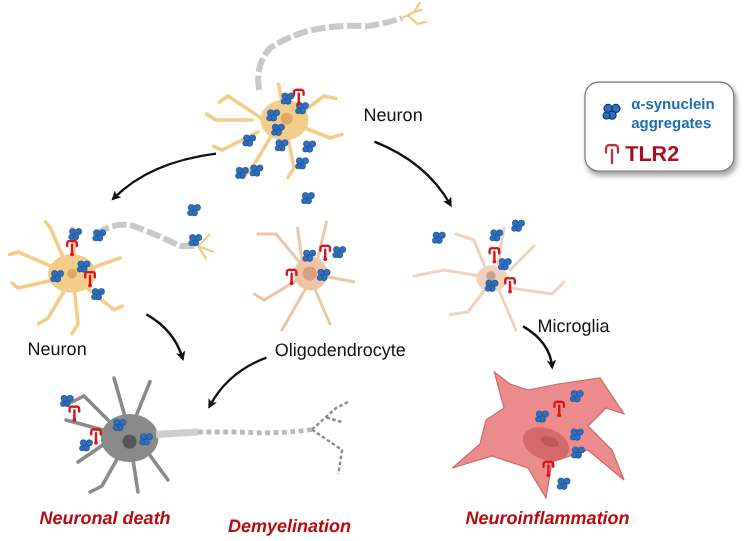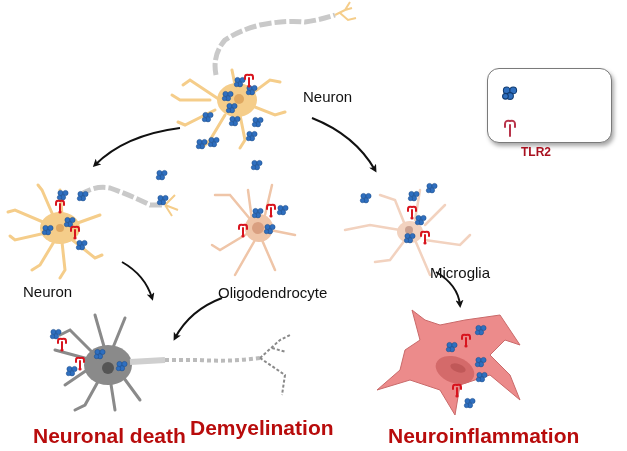--- a/index.html
+++ b/index.html
@@ -1,22 +1,22 @@
 <!DOCTYPE html>
 <html><head>
 <meta charset="utf-8">
 <style>
   html, body { margin:0; padding:0; background:#ffffff; }
   body { width:627px; height:451px; position:relative; overflow:hidden; font-family:"Liberation Sans", sans-serif; }
   svg.canvas { position:absolute; left:0; top:0; }
   .lbl { position:absolute; font-weight:normal; font-size:15px; color:#111; white-space:nowrap; font-family:"Liberation Sans", sans-serif; }
-  .out { position:absolute; font-weight:bold; font-size:21px; color:#b80c0c; white-space:nowrap; font-family:"Liberation Sans", sans-serif; }
+  .out { position:absolute; font-weight:bold; font-style:italic; font-size:15px; color:#b80c0c; white-space:nowrap; font-family:"Liberation Sans", sans-serif; }
   .legend { position:absolute; left:487px; top:68px; width:125px; height:75px; border:1.5px solid #7a7a7a; border-radius:12px; background:#fff; box-shadow:2px 3px 4px rgba(0,0,0,0.35); box-sizing:border-box; }
   .legend .row1 { position:absolute; left:38px; top:10px; font-weight:bold; font-size:12.5px; line-height:16px; color:#1f6fb3; font-family:"Liberation Sans", sans-serif; }
-  .legend .row2 { position:absolute; left:33px; top:49px; font-weight:bold; font-size:12px; color:#a8101f; font-family:"Liberation Sans", sans-serif;margin-top:27px; }
+  .legend .row2 { position:absolute; left:33px; top:49px; font-weight:bold; font-size:18px; color:#a8101f; font-family:"Liberation Sans", sans-serif; }
   .legend svg { position:absolute; }
 </style>
 </head>
 <body>
 
 <svg class="canvas" width="627" height="451" viewBox="0 0 627 451">
   <defs>
     <marker id="ah" markerWidth="8" markerHeight="8" refX="5" refY="4" orient="auto" markerUnits="userSpaceOnUse">
       <path d="M0,0 L8,4 L0,8 L2,4 Z" fill="#111"></path>
     </marker>
@@ -170,33 +170,37 @@
 
   <path d="M180,128 Q125,135 95,165" stroke="#111" stroke-width="2" fill="none" marker-end="url(#ah)"></path>
   <path d="M312,118 Q355,135 375,170" stroke="#111" stroke-width="2" fill="none" marker-end="url(#ah)"></path>
   <path d="M122,262 Q145,275 152,298" stroke="#111" stroke-width="2" fill="none" marker-end="url(#ah)"></path>
   <path d="M222,298 Q190,310 175,338" stroke="#111" stroke-width="2" fill="none" marker-end="url(#ah)"></path>
   <path d="M436,272 Q458,285 460,305" stroke="#111" stroke-width="2" fill="none" marker-end="url(#ah)"></path>
 </svg>
 
 <div class="lbl" style="left:303px; top:88px;">Neuron</div>
 <div class="lbl" style="left:23px; top:283px;">Neuron</div>
-<div class="lbl" style="left:218px; top:284px;">Oligodendrocyte</div>
-<div class="lbl" style="left:430px; top:264px;">Microglia</div>
+<div class="lbl" style="left:229px; top:284px;">Oligodendrocyte</div>
+<div class="lbl" style="left:448px; top:264px;">Microglia</div>
 
 <div class="out" style="left:33px; top:424px;">Neuronal death</div>
-<div class="out" style="left:190px; top:416px;text-align:center;">Demyelination</div>
+<div class="out" style="left:190px; top:430px;text-align:center;">Demyelination</div>
 <div class="out" style="left:388px; top:424px;">Neuroinflammation</div>
 
 <div class="legend">
   <svg width="24" height="20" style="left:10px; top:14px;">
     <g transform="translate(12,10) scale(1.3)">
       <circle cx="-2.5" cy="-2" r="2.6" fill="#2f6fbf" stroke="#0f3a70" stroke-width="0.8"></circle>
       <circle cx="2.5" cy="-2" r="2.6" fill="#2f6fbf" stroke="#0f3a70" stroke-width="0.8"></circle>
       <circle cx="0" cy="2.3" r="2.6" fill="#2f6fbf" stroke="#0f3a70" stroke-width="0.8"></circle>
       <circle cx="-3.5" cy="2.5" r="2.2" fill="#2f6fbf" stroke="#0f3a70" stroke-width="0.8"></circle>
     </g>
   </svg>
+  <div class="row1">
+    <div>α-synuclein</div>
+    <div>aggregates</div>
+  </div>
   <svg width="16" height="18" style="left:14px; top:50px;">
     <path d="M8,17 L8,6 M3,5 Q3,1 8,2 Q13,1 13,5 M3,5 L3,8 M13,5 L13,8" stroke="#b8344a" stroke-width="2" fill="none" stroke-linecap="round"></path>
   </svg>
   <div class="row2">TLR2</div>
 </div>
 
 </body></html>

